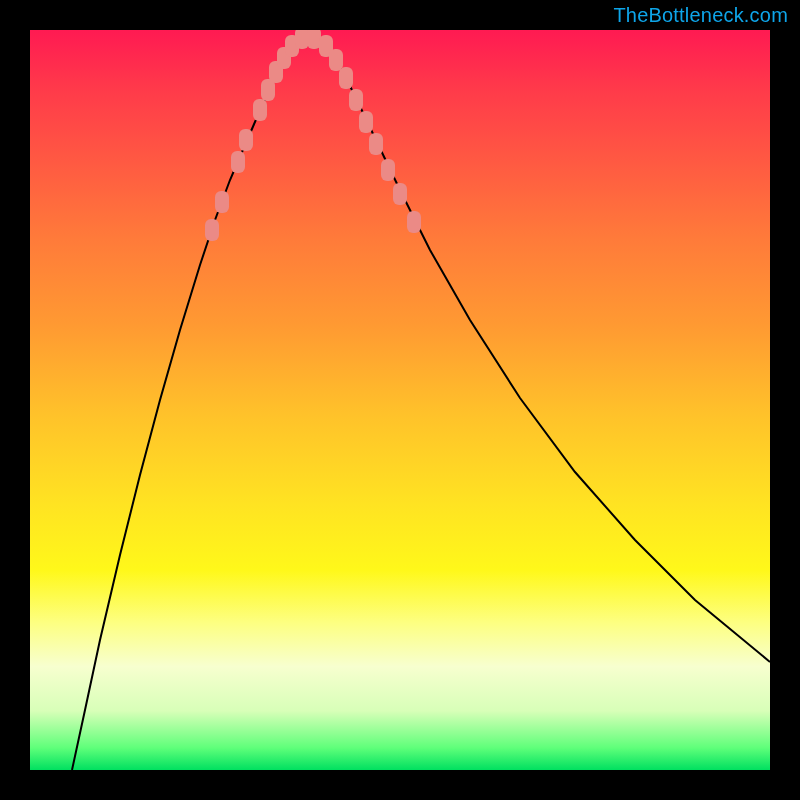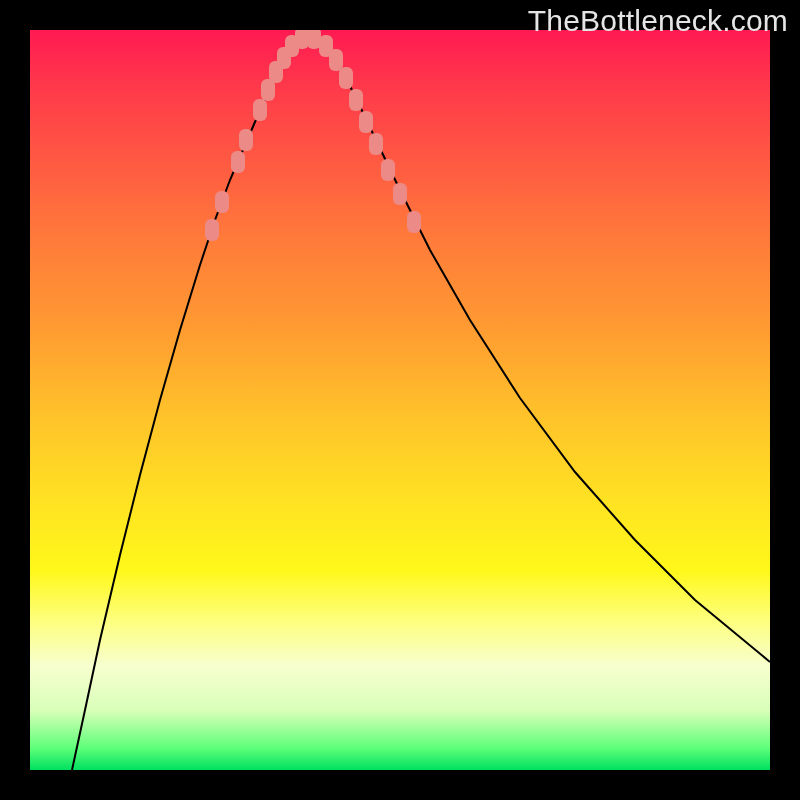--- a/index.html
+++ b/index.html
@@ -39,22 +39,22 @@
       #f7ffcf 86%,
       #d8ffb8 92%,
       #5fff7a 97%,
       #00e060 100%
     );
   }
   .watermark {
     position: absolute;
     top: 4px;
     right: 12px;
-    color: #e5e5e5;
-    font-size: 30px;
+    color: #0ea5e9;
+    font-size: 20px;
     font-weight: 400;
     letter-spacing: 0.2px;
     z-index: 4;
   }
   svg.curves {
     position: absolute;
     top: 0;
     left: 0;
     width: 740px;
     height: 740px;

